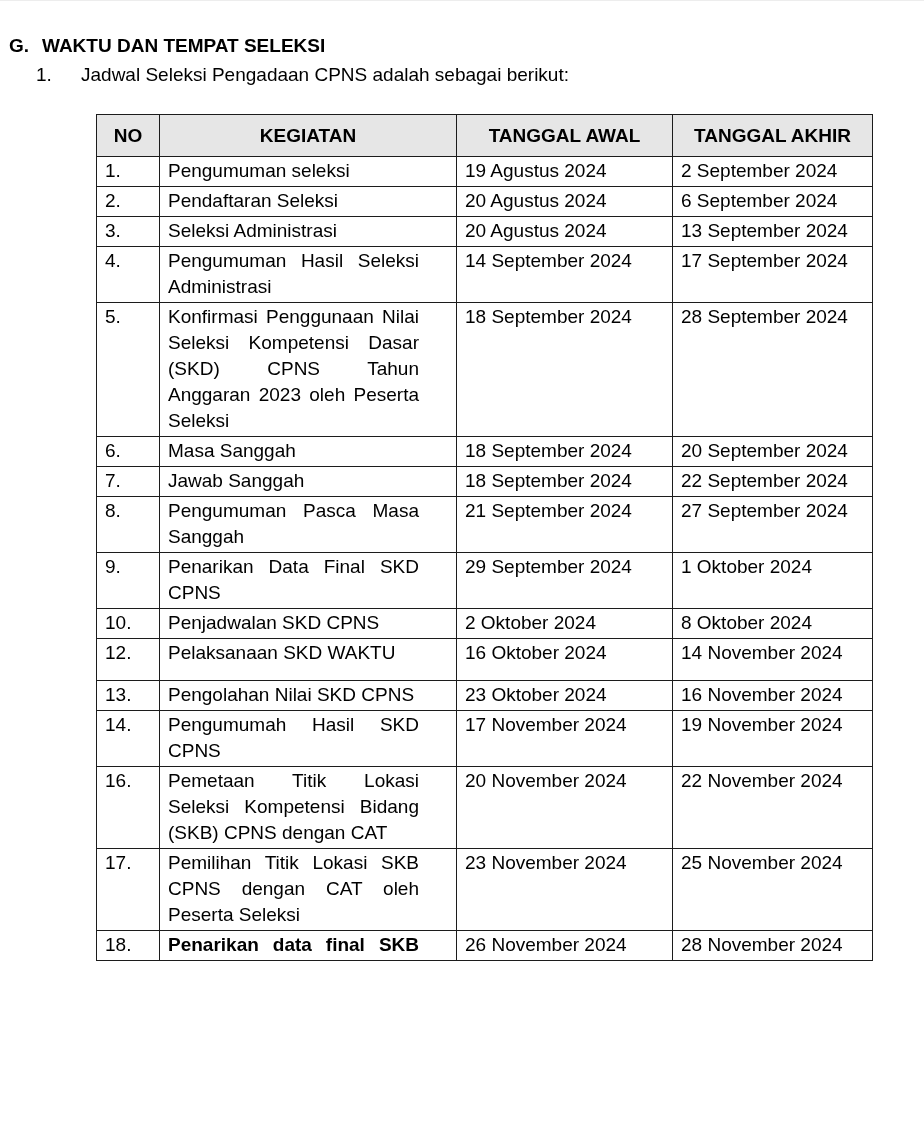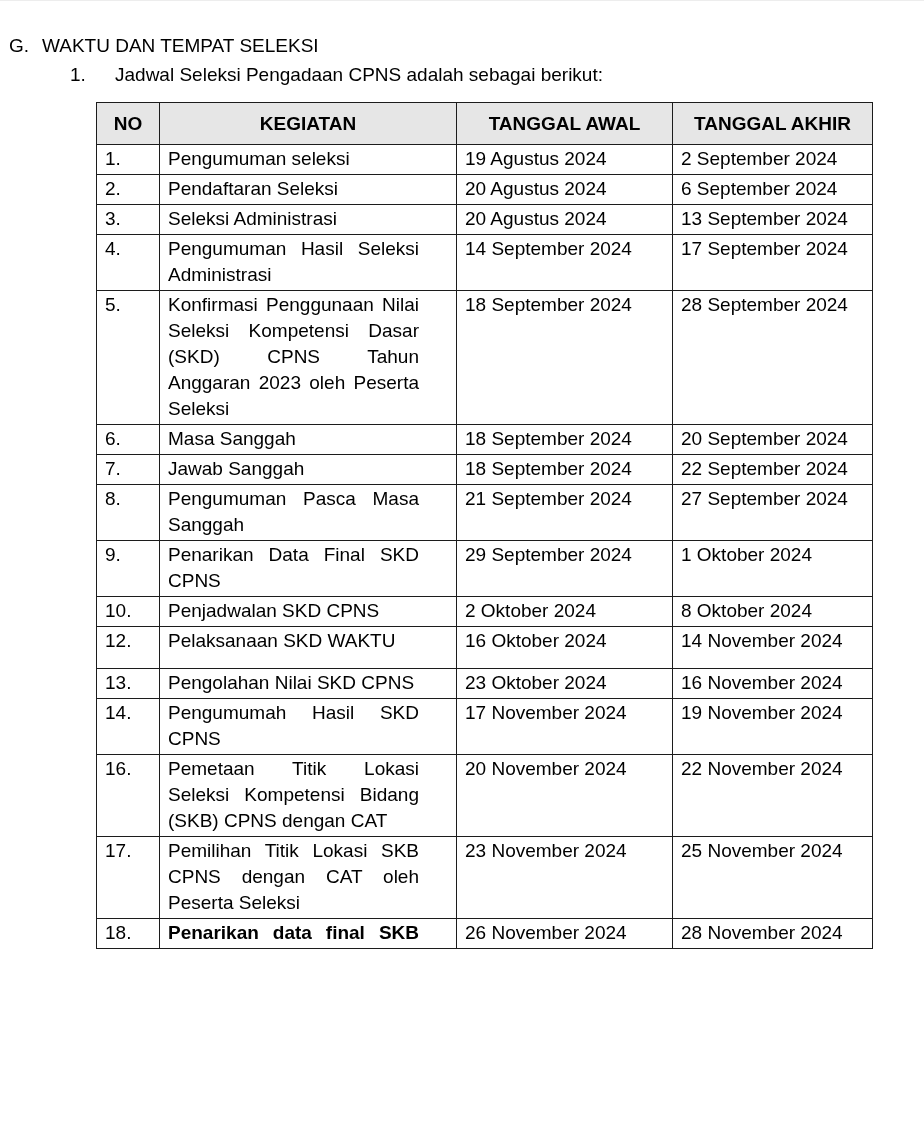--- a/index.html
+++ b/index.html
@@ -21,46 +21,45 @@
   .page{
     width:924px;height:1128px;
     position:relative;
     border-top:1px solid #ededed;
   }
   
   .heading-row{
     padding-top:33px;
     padding-left:9px;
     font-size:19px;
-    font-weight:normal;
+    font-weight:bold;
     line-height:23px;
     white-space:nowrap;
   }
   .heading-row .sec-letter{
     display:inline-block;
     width:33px;
   }
   .intro-row{
     margin-top:6px;
-    padding-left:47px;
+    padding-left:36px;
     font-size:19px;
     line-height:23px;
     white-space:nowrap;
-    margin-left:23px;
   }
   .intro-row .item-no{
     display:inline-block;
     width:45px;
   }
   
   table.schedule{
     border-collapse:collapse;
     table-layout:fixed;
     margin-left:96px;
-    margin-top:16px;
+    margin-top:28px;
     width:776px;
   }
   col.c-no{width:63px;}
   col.c-keg{width:297px;}
   col.c-awal{width:216px;}
   col.c-akhir{width:200px;}
   .schedule th,
   .schedule td{
     border:1.5px solid var(--border-color);
     font-size:19px;

